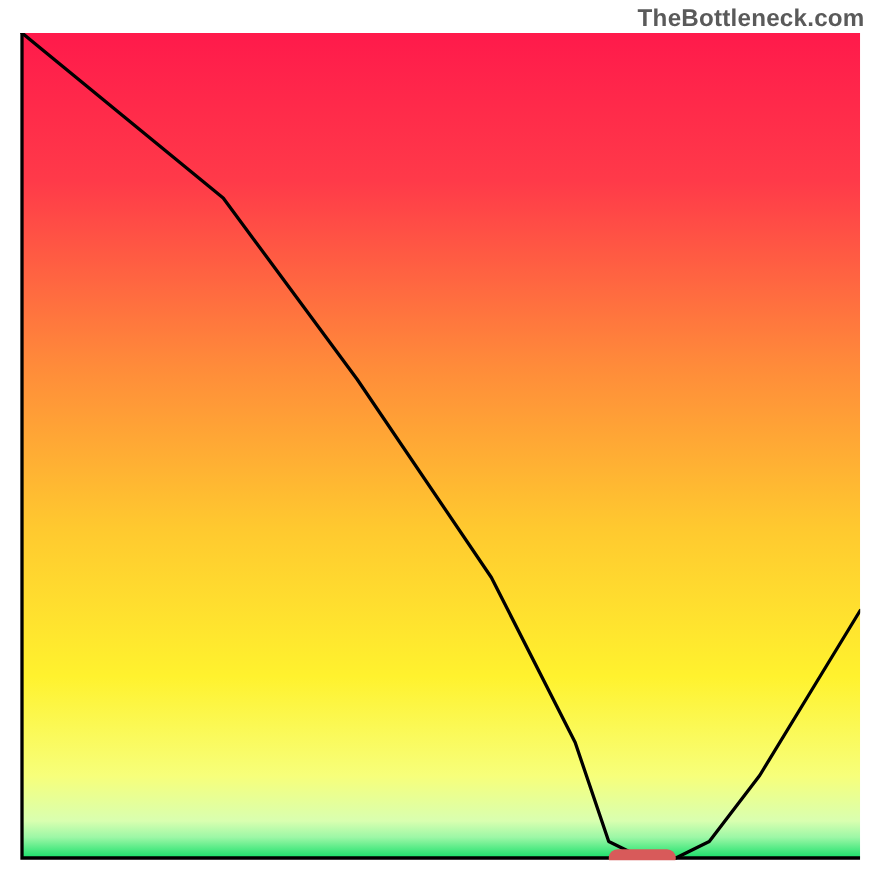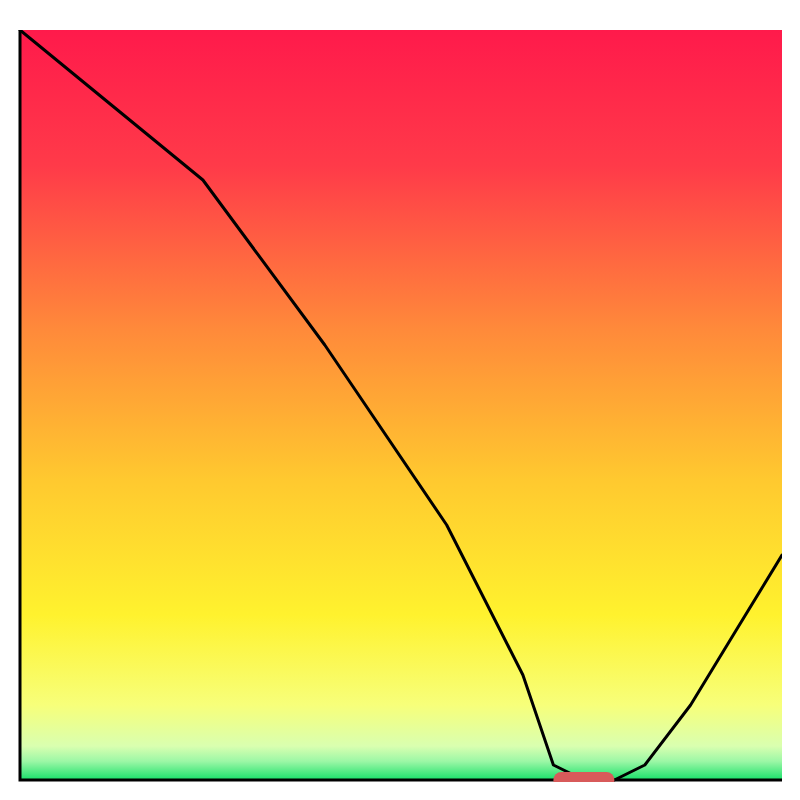--- a/index.html
+++ b/index.html
@@ -33,20 +33,21 @@
     height: 752px;
   }
   svg {
     display: block;
   }
 </style>
 </head>
 <body>
 
 <div class="container">
+  <div class="watermark">TheBottleneck.com</div>
 
   <div class="plot">
     <svg id="chart-svg" width="764" height="752" viewBox="0 0 764 752">
         <defs>
           <linearGradient id="bg-grad" x1="0" y1="0" x2="0" y2="1">
             <stop offset="0%" stop-color="#ff1a4b"></stop>
             <stop offset="18%" stop-color="#ff3a49"></stop>
             <stop offset="40%" stop-color="#ff8a3a"></stop>
             <stop offset="60%" stop-color="#ffc92f"></stop>
             <stop offset="78%" stop-color="#fff22e"></stop>

